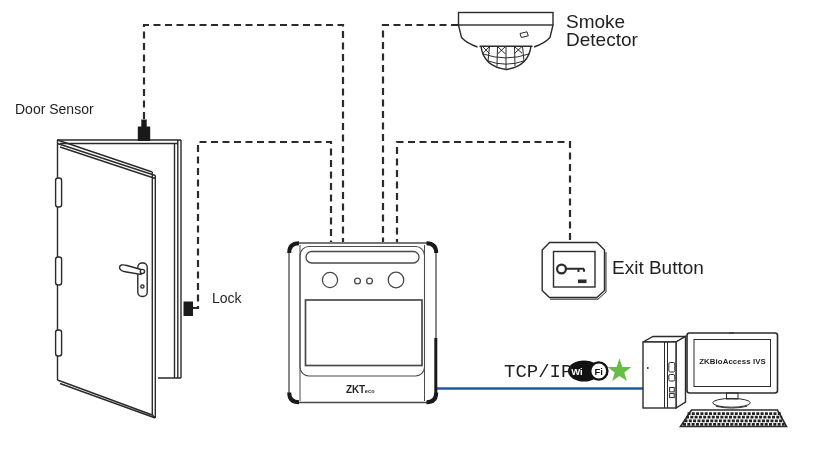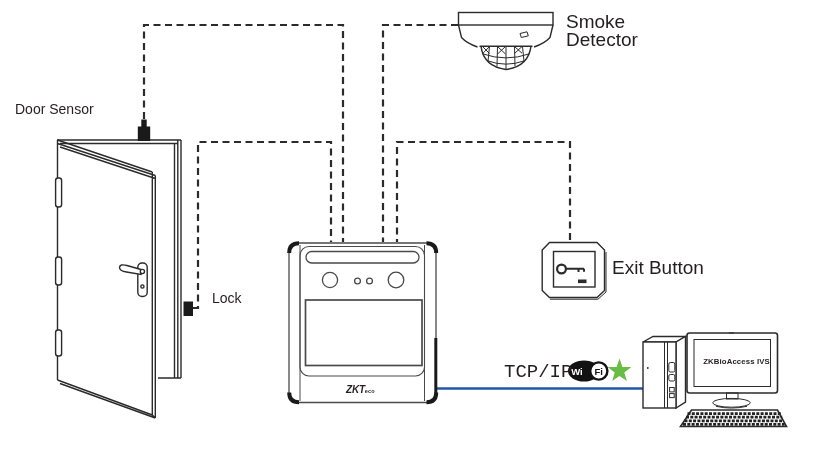--- a/index.html
+++ b/index.html
@@ -3,24 +3,24 @@
 <meta charset="utf-8">
 <style>
   html,body{margin:0;padding:0;background:#fff;}
   .canvas{position:relative;width:818px;height:455px;background:#ffffff;overflow:hidden;
           font-family:"Liberation Sans",sans-serif;}
   .art{position:absolute;left:0;top:0;}
   .lbl{position:absolute;color:#231f20;white-space:nowrap;line-height:1.0;}
   .lbl-20{font-size:14px;}
   .lbl-19{font-size:19px;}
   .smoke-lbl{line-height:18px;}
-  .sw-lbl{position:absolute;left:694px;top:357px;width:85px;text-align:center;
+  .sw-lbl{position:absolute;left:694px;top:357px;width:77px;text-align:center;
           font-size:7.8px;font-weight:700;color:#231f20;letter-spacing:.1px;}
   .brand{position:absolute;left:346px;top:379px;color:#231f20;}
-  .brand .zkt{font-style:italic;font-weight:700;font-size:10px;letter-spacing:-.2px;}
+  .brand .zkt{font-weight:700;font-size:10px;letter-spacing:-.2px;}
   .brand .eco{font-weight:700;font-size:5.5px;letter-spacing:.2px;}
   
   .ln{fill:none;stroke:#2b2b2b;stroke-width:1.4;stroke-linecap:butt;}
   .ln-thin{fill:none;stroke:#2b2b2b;stroke-width:1;}
   .ln-dev{fill:none;stroke:#4a4a4a;stroke-width:1.3;}
   .dash{fill:none;stroke:#2b2b2b;stroke-width:2.2;stroke-dasharray:7 4.5;}
   .corner{fill:none;stroke:#1a1a1a;stroke-width:4;}
   .wifi-txt{font-family:"Liberation Sans",sans-serif;font-weight:700;font-size:9.5px;text-anchor:middle;stroke:none;}
   .wi{fill:#ffffff;}
   .fi{fill:#121212;}

